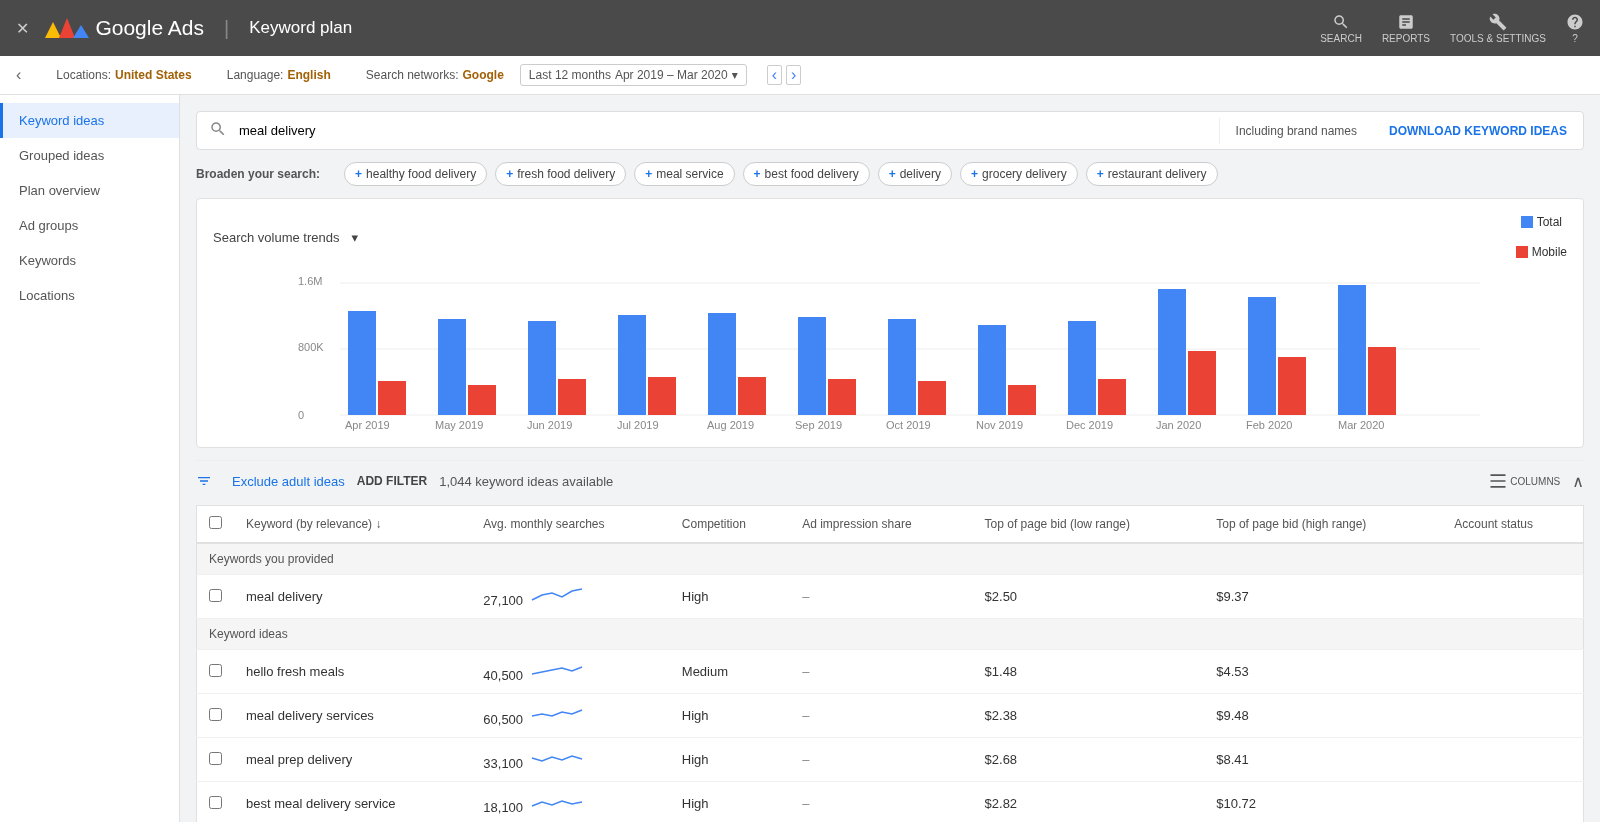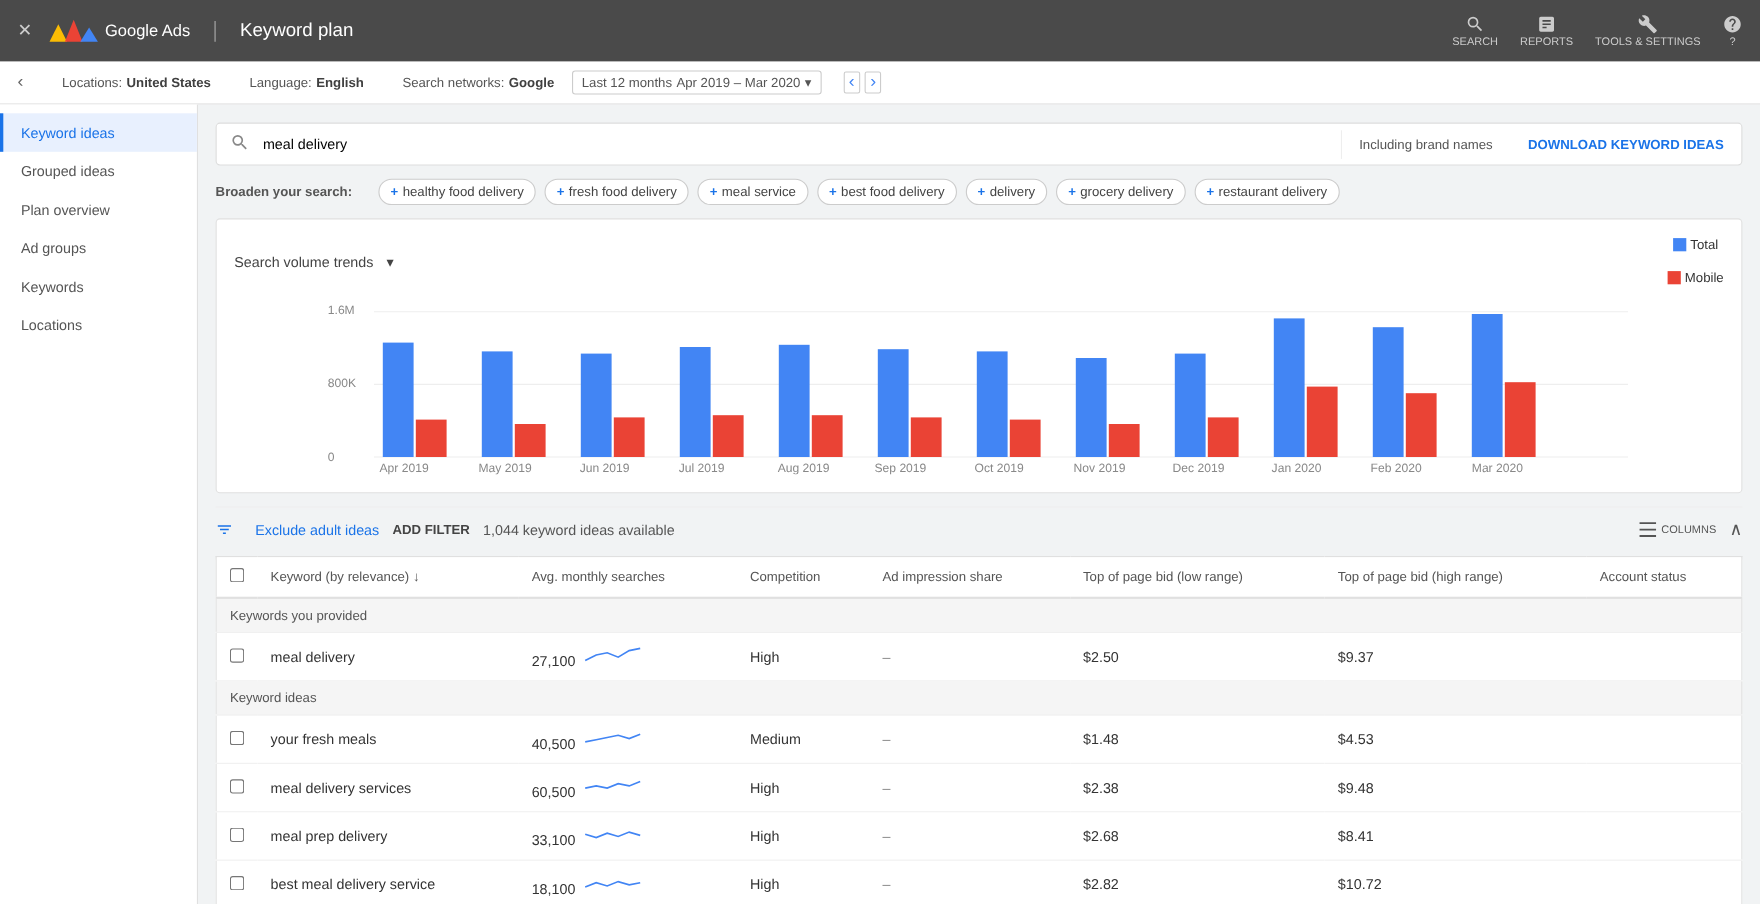--- a/index.html
+++ b/index.html
@@ -13,41 +13,41 @@
       align-items: center;
       padding: 0 16px;
       gap: 12px;
     }
     .top-nav .close-btn { color: #ccc; font-size: 16px; cursor: pointer; margin-right: 4px; }
     .google-ads-logo { display: flex; align-items: center; gap: 6px; }
     .ads-logo-wrapper { display: flex; align-items: flex-end; gap: 1px; }
     .ads-tri-1 { width: 0; height: 0; border-left: 8px solid transparent; border-right: 8px solid transparent; border-bottom: 16px solid #fbbc04; }
     .ads-tri-2 { width: 0; height: 0; border-left: 8px solid transparent; border-right: 8px solid transparent; border-bottom: 20px solid #ea4335; margin-left: -3px; }
     .ads-tri-3 { width: 0; height: 0; border-left: 8px solid transparent; border-right: 8px solid transparent; border-bottom: 13px solid #4285f4; margin-left: -3px; }
-    .google-ads-text { color: #fff; font-size: 15px; font-weight: 400; }
+    .google-ads-text { color: #fff; font-size: 21px; font-weight: 400; }
     .nav-divider { color: #888; font-size: 20px; margin: 0 8px; }
     .page-title-nav { color: #fff; font-size: 17px; font-weight: 400; flex: 1; }
     .nav-icons { display: flex; align-items: center; gap: 20px; margin-left: auto; }
     .nav-icon-item { display: flex; flex-direction: column; align-items: center; cursor: pointer; color: #ccc; font-size: 10px; gap: 2px; }
     .nav-icon-item svg { width: 18px; height: 18px; fill: #ccc; }
 
     
     .second-bar {
       background: #fff;
       border-bottom: 1px solid #e0e0e0;
       padding: 8px 16px;
       display: flex;
       align-items: center;
       gap: 16px;
       font-size: 12px;
       color: #555;
     }
     .back-arrow { cursor: pointer; color: #666; font-size: 16px; }
     .second-bar-item { display: flex; gap: 4px; margin-left: 19px; }
-    .second-bar-item strong { color: #404040; }
+    .second-bar-item strong { color: #a16207; }
     .date-range-select {
       display: flex; align-items: center; gap: 4px; cursor: pointer;
       border: 1px solid #ccc; border-radius: 3px; padding: 3px 8px; font-size: 12px;
     }
     .nav-arrows { display: flex; gap: 4px; margin-left: 4px; }
     .nav-arrow { cursor: pointer; color: #4285f4; font-size: 16px; border: 1px solid #ccc; border-radius: 2px; padding: 0 4px; }
 
     
     .main-layout { display: flex; height: calc(100vh - 56px - 37px); }
 
@@ -452,21 +452,21 @@
           <td>$9.37</td>
           <td></td>
         </tr>
 
         <tr class="section-header">
           <td colspan="8">Keyword ideas</td>
         </tr>
 
         <tr>
           <td><input type="checkbox" style=""></td>
-          <td>your fresh meals</td>
+          <td>hello fresh meals</td>
           <td>
             <span>40,500</span>
             <svg class="sparkline" viewBox="0 0 60 20">
                 <polyline points="5,14 15,12 25,10 35,8 45,11 55,7" fill="none" stroke="#4285f4" stroke-width="1.5"></polyline>
               </svg>
           </td>
           <td>Medium</td>
           <td><span class="dash-value">–</span></td>
           <td>$1.48</td>
           <td>$4.53</td>

